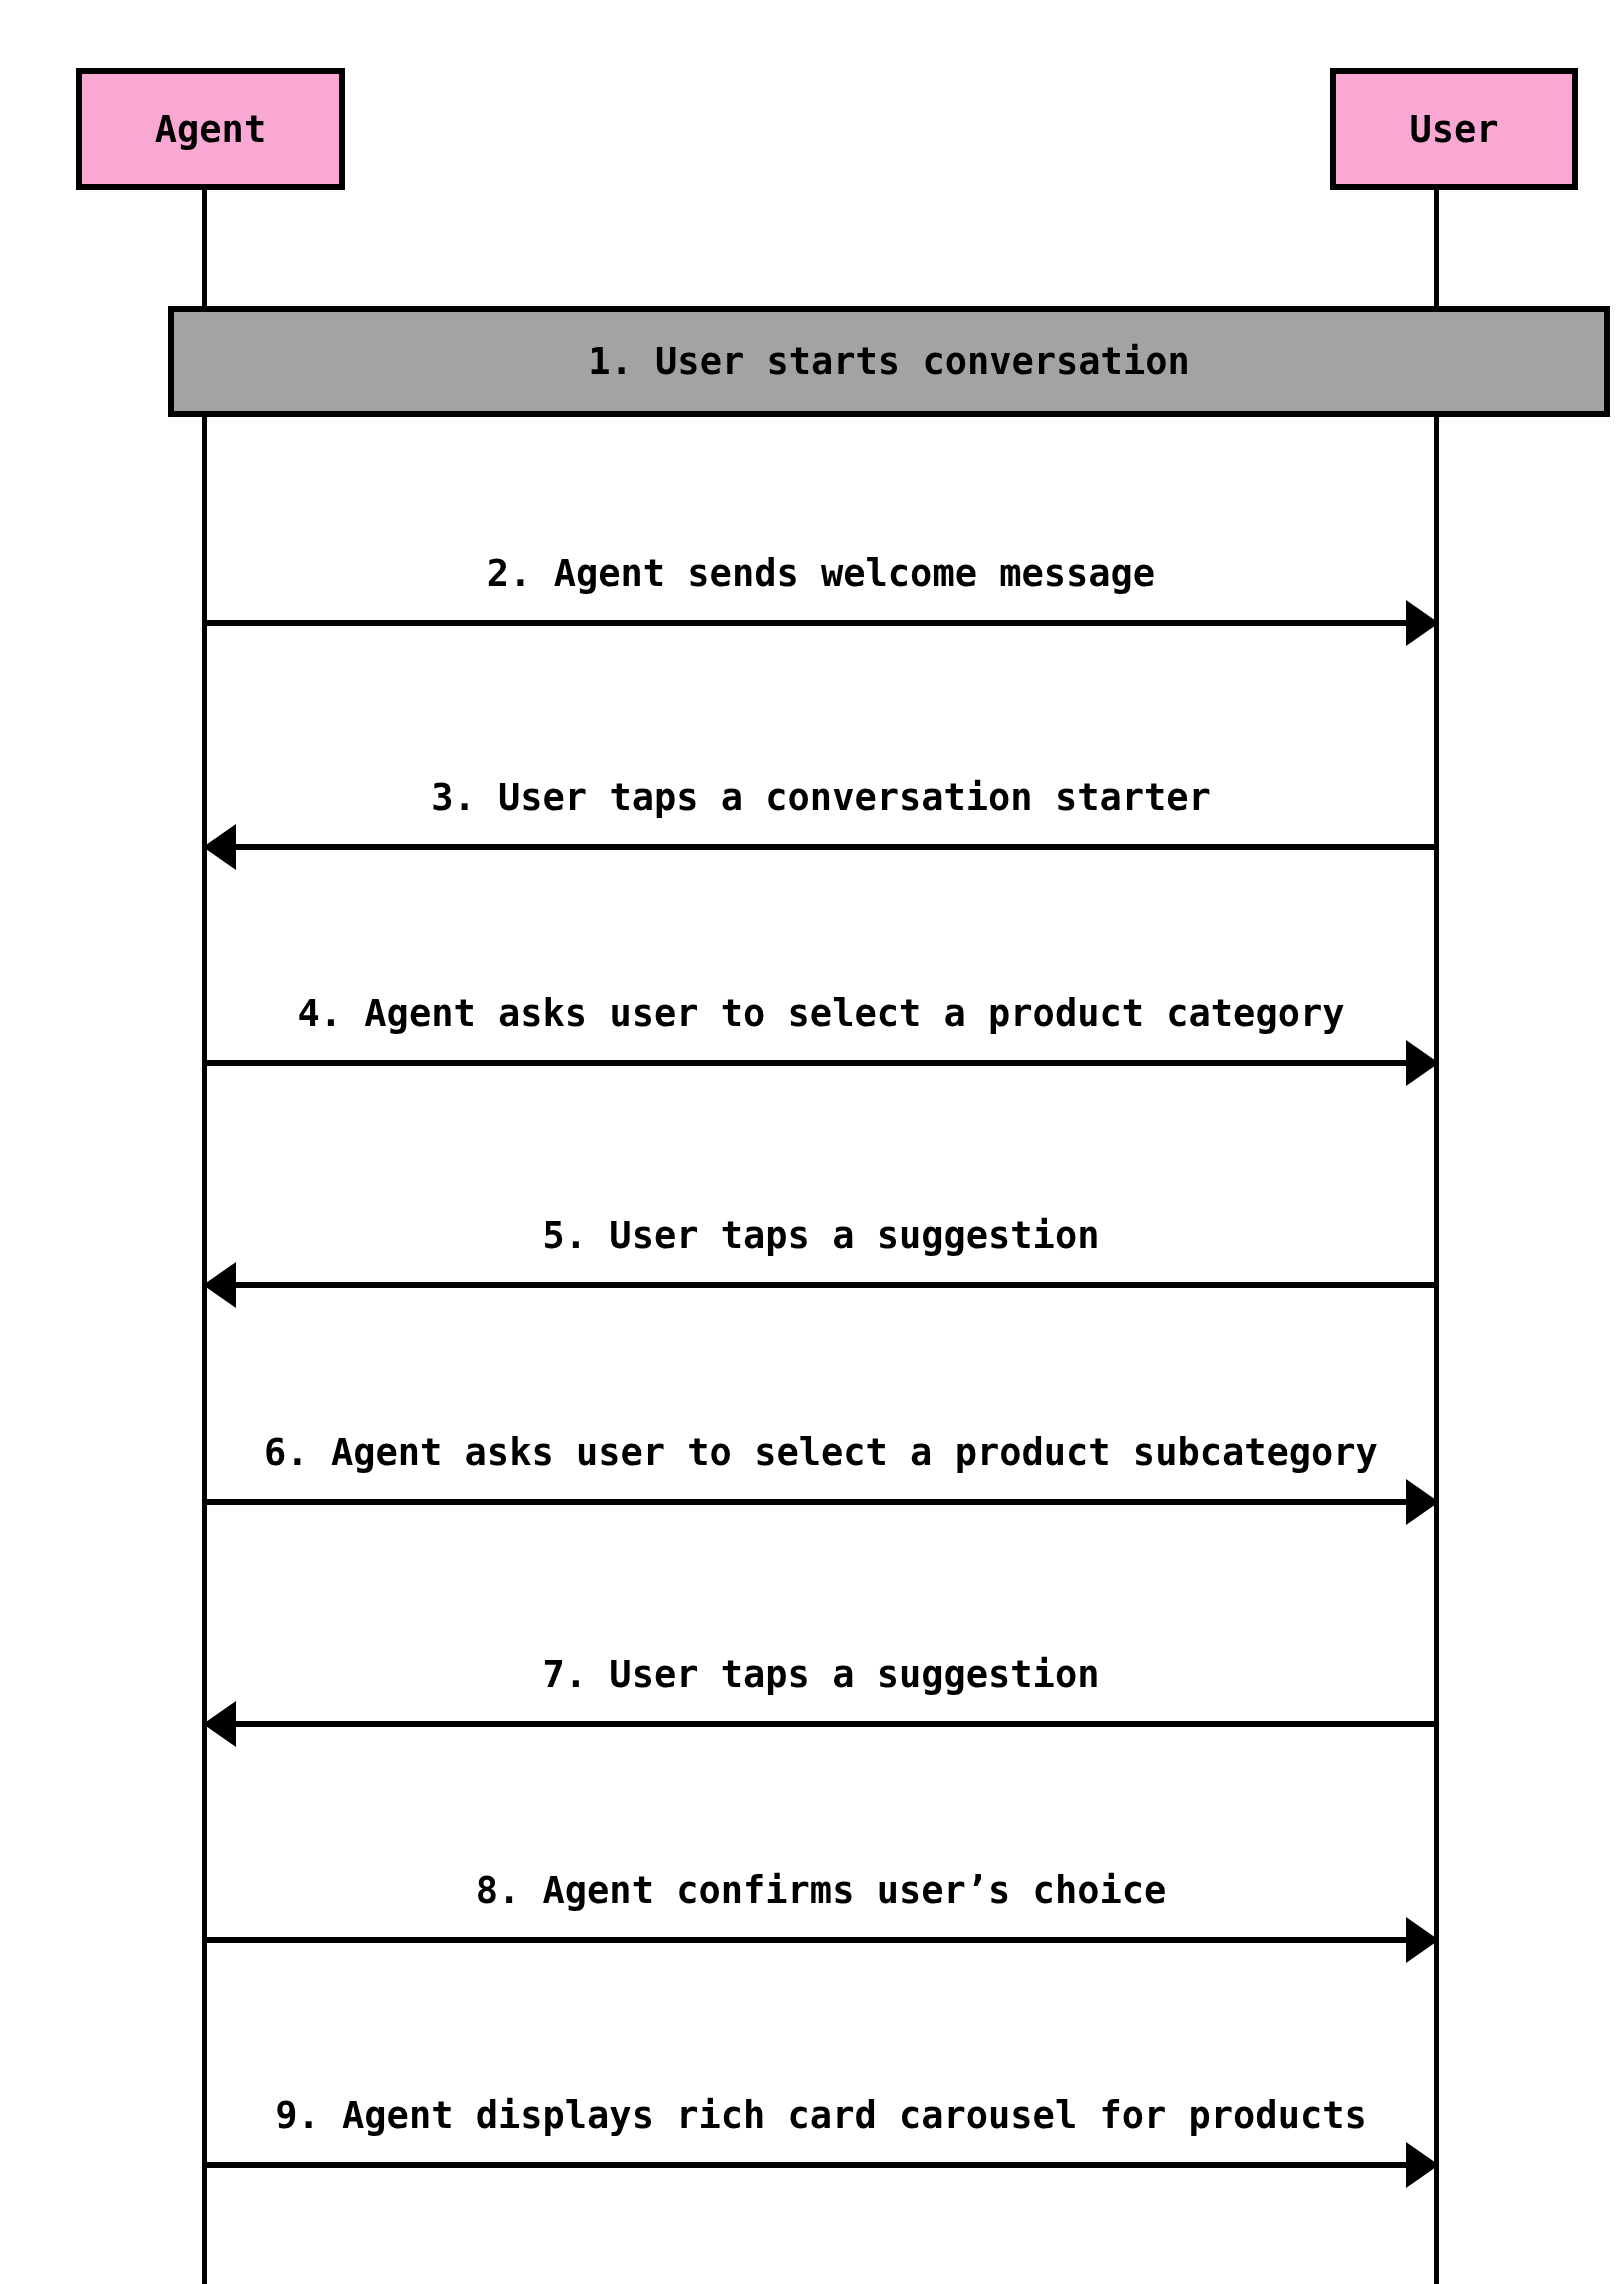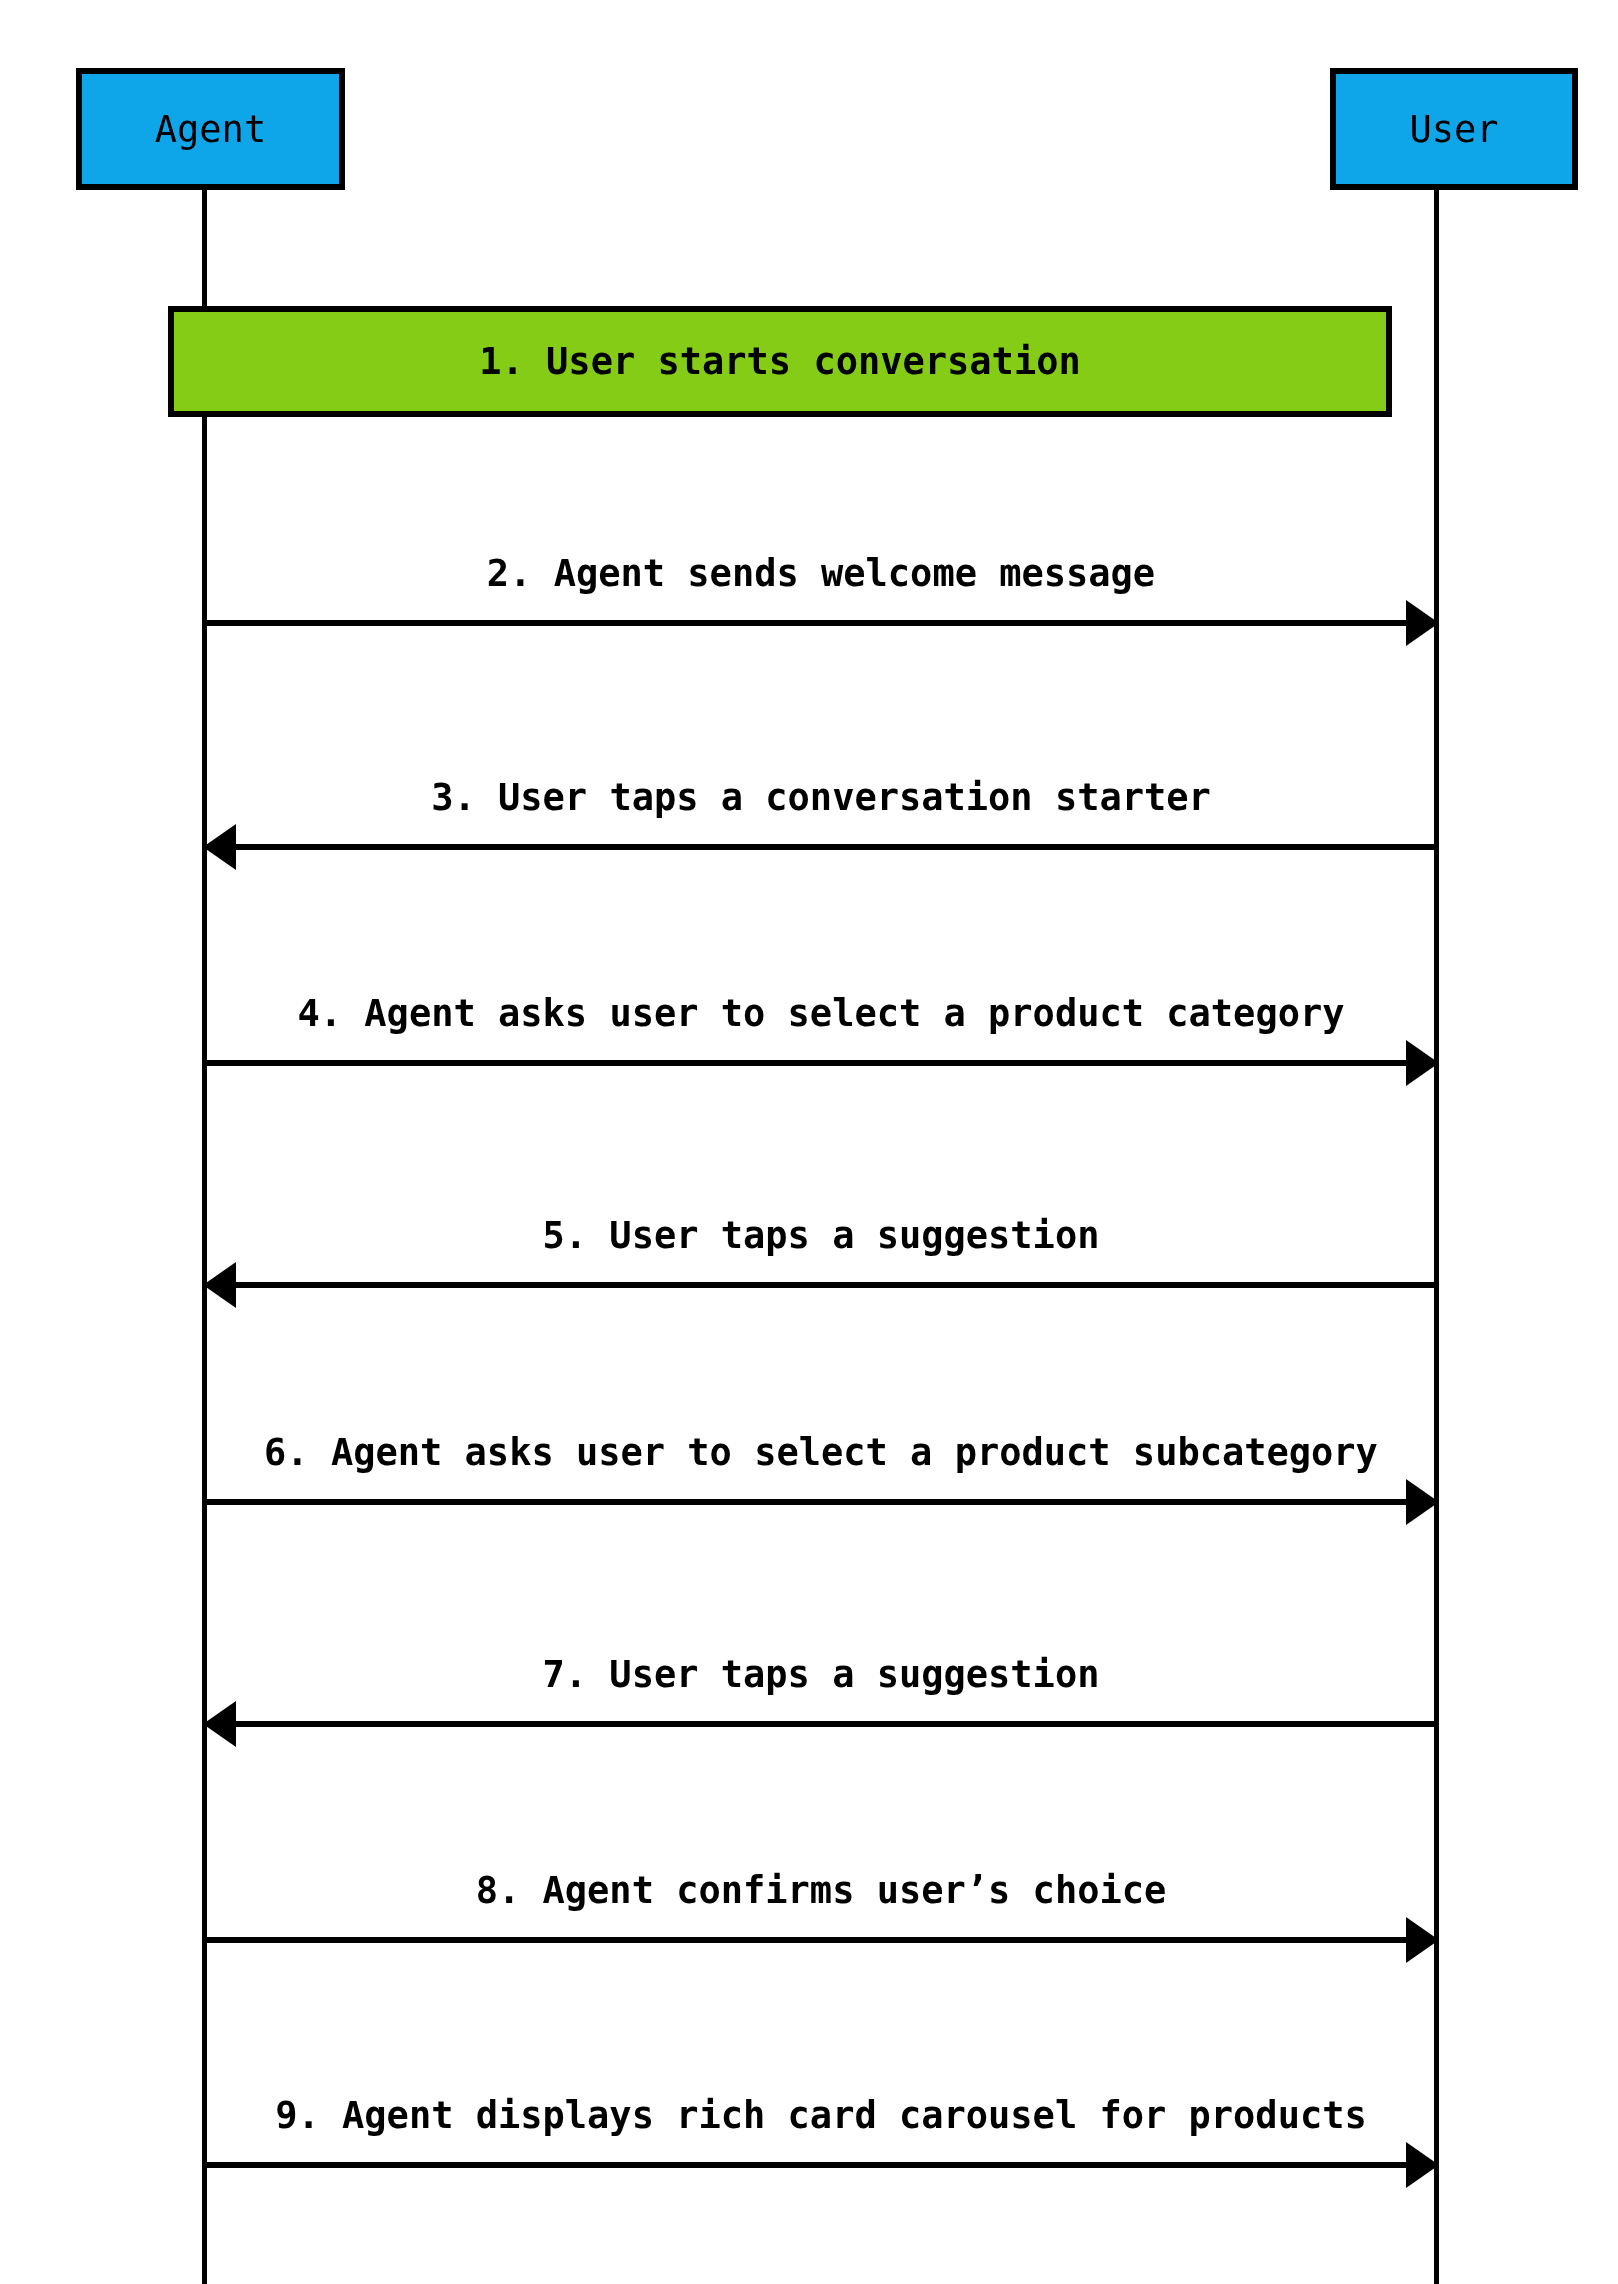--- a/index.html
+++ b/index.html
@@ -16,36 +16,36 @@
     position: absolute;
     top: 174px;
     height: 3030px; 
     width: 4.6px;
     background: #000000;
   }
   .pbox {
     position: absolute;
     height: 110px;
     border: 6.4px solid #000000;
-    background: #0ea5e9;
+    background: #f9a8d4;
     display: flex;
     align-items: center;
     justify-content: center;
     font-size: 37px;
-    font-weight: 400;
+    font-weight: 700;
     z-index: 3;
   }
   .note {
     position: absolute;
     left: 168px;
     top: 306px;
-    width: 1224px;
+    width: 1442px;
     height: 111px;
     border: 6.4px solid #000000;
-    background: #84cc16;
+    background: #a3a3a3;
     box-sizing: border-box;
     display: flex;
     align-items: center;
     justify-content: center;
     font-size: 37px;
     font-weight: 700;
     z-index: 2;
   }
   .msg {
     position: absolute;

